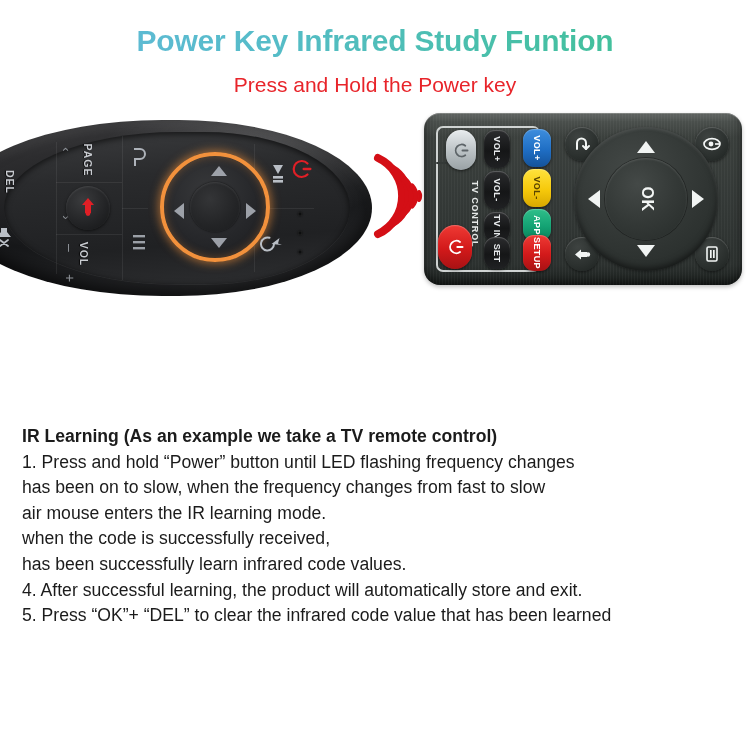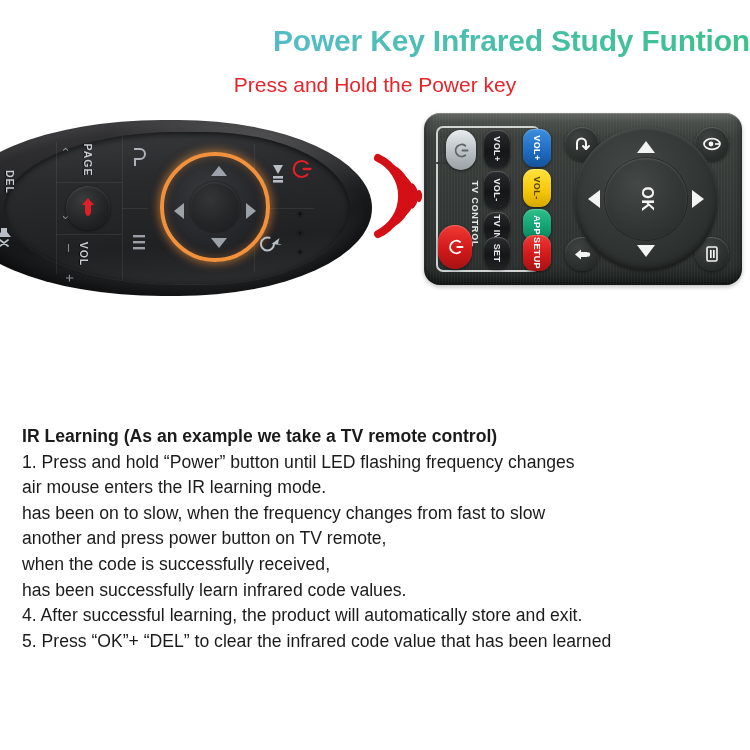--- a/index.html
+++ b/index.html
@@ -8,21 +8,21 @@
     width: 750px;
     height: 750px;
     background: #ffffff;
     font-family: "Liberation Sans", sans-serif;
     overflow: hidden;
     position: relative;
   }
 
   
   .title {
-    text-align: right;
+    text-align: center;
     font-size: 30px;
     font-weight: bold;
     letter-spacing: -0.2px;
     margin-top: 24px;
     background-image: linear-gradient(90deg, #64b9dd 0%, #56bcc9 35%, #49bfab 65%, #3cc18c 100%);
     -webkit-background-clip: text;
     background-clip: text;
     color: transparent;
     -webkit-text-fill-color: transparent;
   }
@@ -446,20 +446,19 @@
       <div class="tv-okring">
         <span class="tv-ok-text">OK</span>
       </div>
     </div>
   </div>
 </div>
 
 <div class="instructions">
   <p class="lead">IR Learning (As an example we take a TV remote control)</p>
   <p>1. Press and hold “Power” button until LED flashing frequency changes</p>
+  <p>has been on to slow, when the frequency changes from fast to slow</p>
   <p>air mouse enters the IR learning mode.</p>
-  <p>has been on to slow, when the frequency changes from fast to slow</p>
-  <p>another and press power button on TV remote,</p>
   <p>when the code is successfully received,</p>
   <p>has been successfully learn infrared code values.</p>
   <p>4. After successful learning, the product will automatically store and exit.</p>
   <p>5. Press “OK”+ “DEL” to clear the infrared code value that has been learned</p>
 </div>
 
 </body></html>

